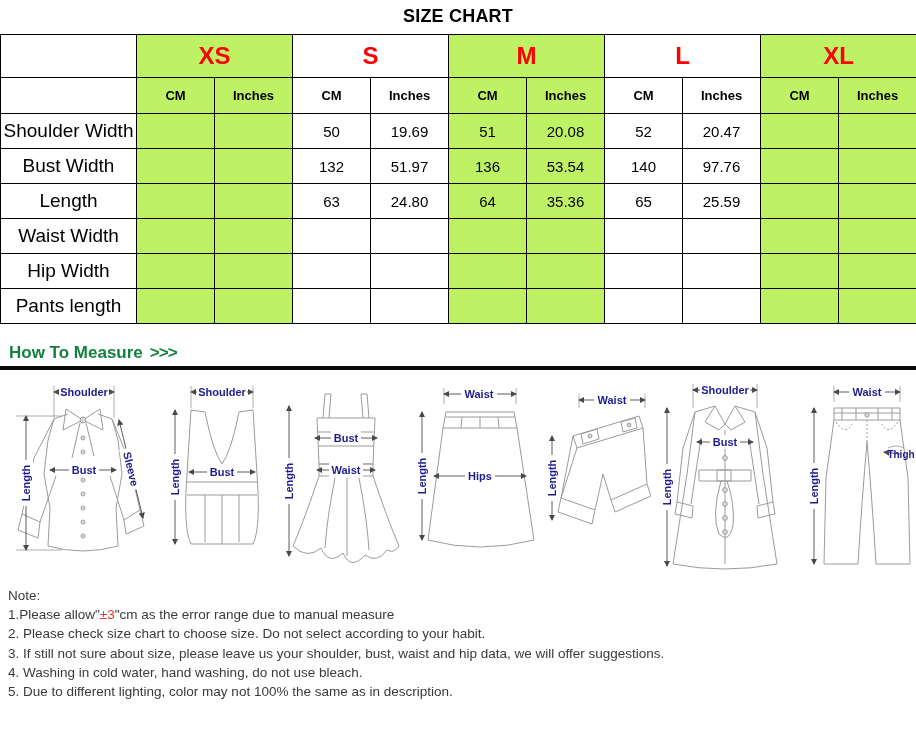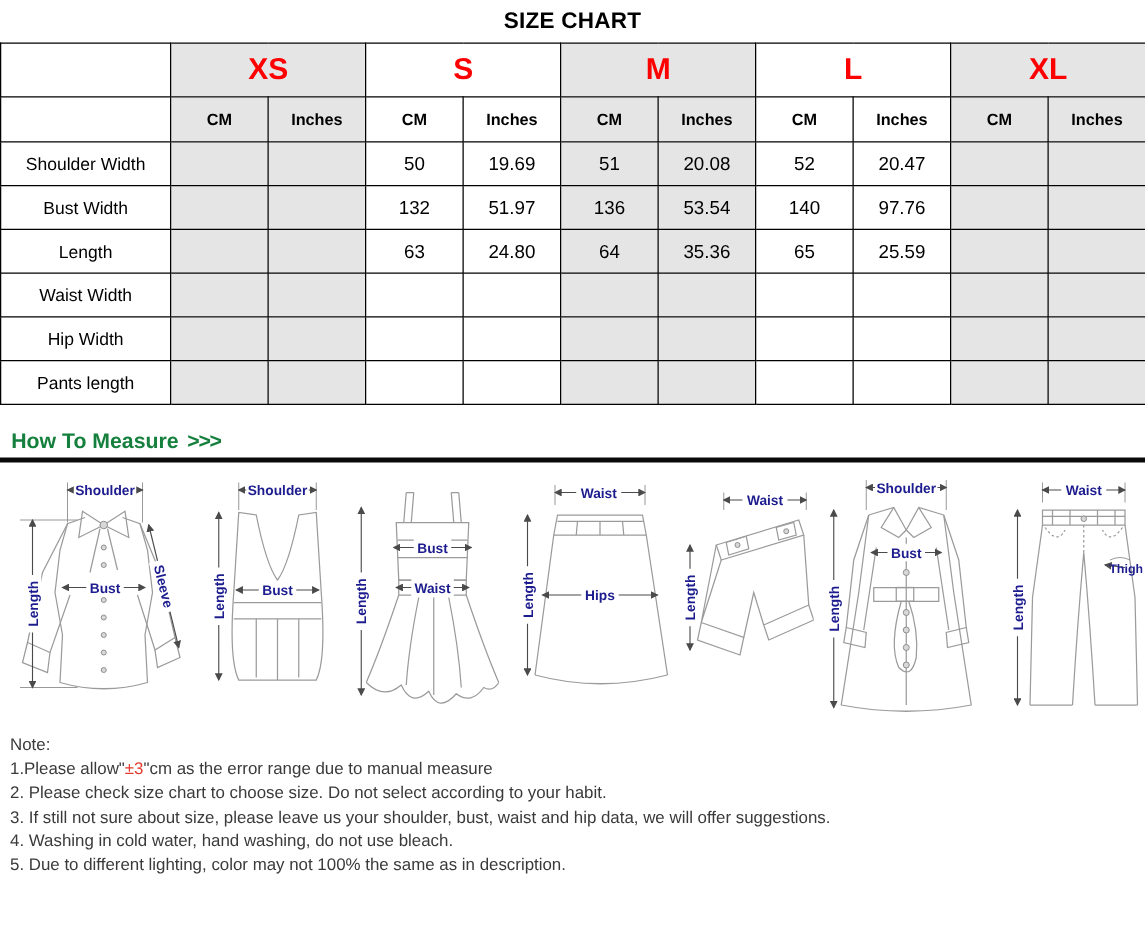--- a/index.html
+++ b/index.html
@@ -9,25 +9,25 @@
   }
   .title{
     text-align:center;font-size:18px;font-weight:bold;
     padding:6px 0 7px 0;letter-spacing:.2px;
   }
   table.size-table{border-collapse:collapse;table-layout:fixed;width:916px;}
   .size-table td{
     border:1px solid #000;text-align:center;vertical-align:middle;
     padding:0;overflow:hidden;background:#fff;
   }
-  .size-table td.shade{background:#e5e5e5;}
+  .size-table td.shade{background:#bef264;}
   .row-size td{height:42px;font-size:24px;font-weight:bold;color:#fe0000;}
   .row-units td{height:35px;font-size:13px;font-weight:bold;}
   .row-data td{height:34px;font-size:15px;}
-  .row-data td.rowlabel{font-size:14px;}
+  .row-data td.rowlabel{font-size:19px;}
   .htm-heading{
     display:flex;align-items:center;gap:7px;
     margin:19px 0 0 9px;color:#15803d;font-size:17px;font-weight:bold;
   }
   .htm-arrows{font-size:17px;font-weight:bold;letter-spacing:-1px;}
   .black-rule{height:4px;background:#0a0a0a;margin-top:3px;}
   .diagrams{
     display:flex;justify-content:space-between;align-items:flex-start;
     width:912px;margin:8px 2px 0 2px;height:202px;text-align:center;
   }

